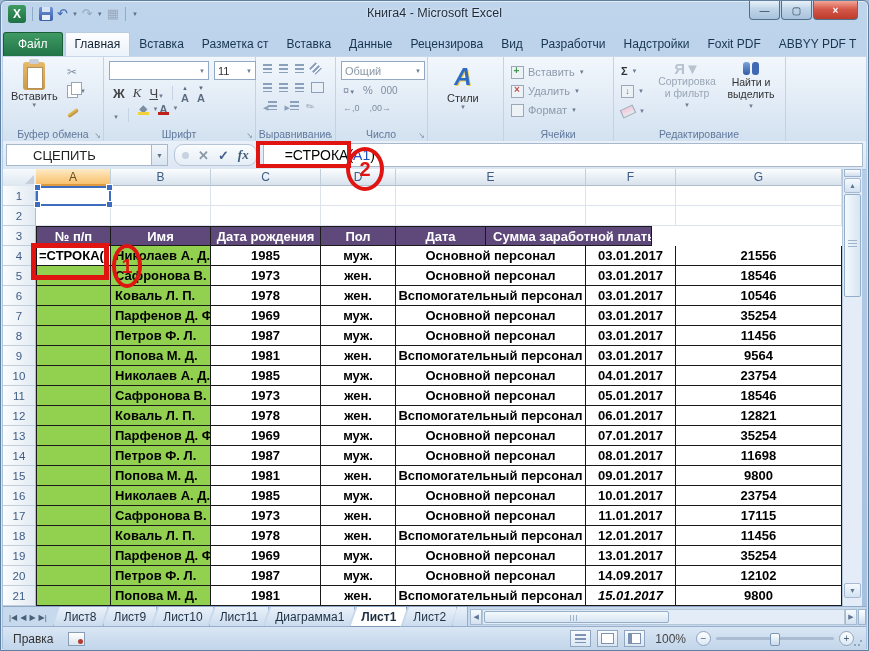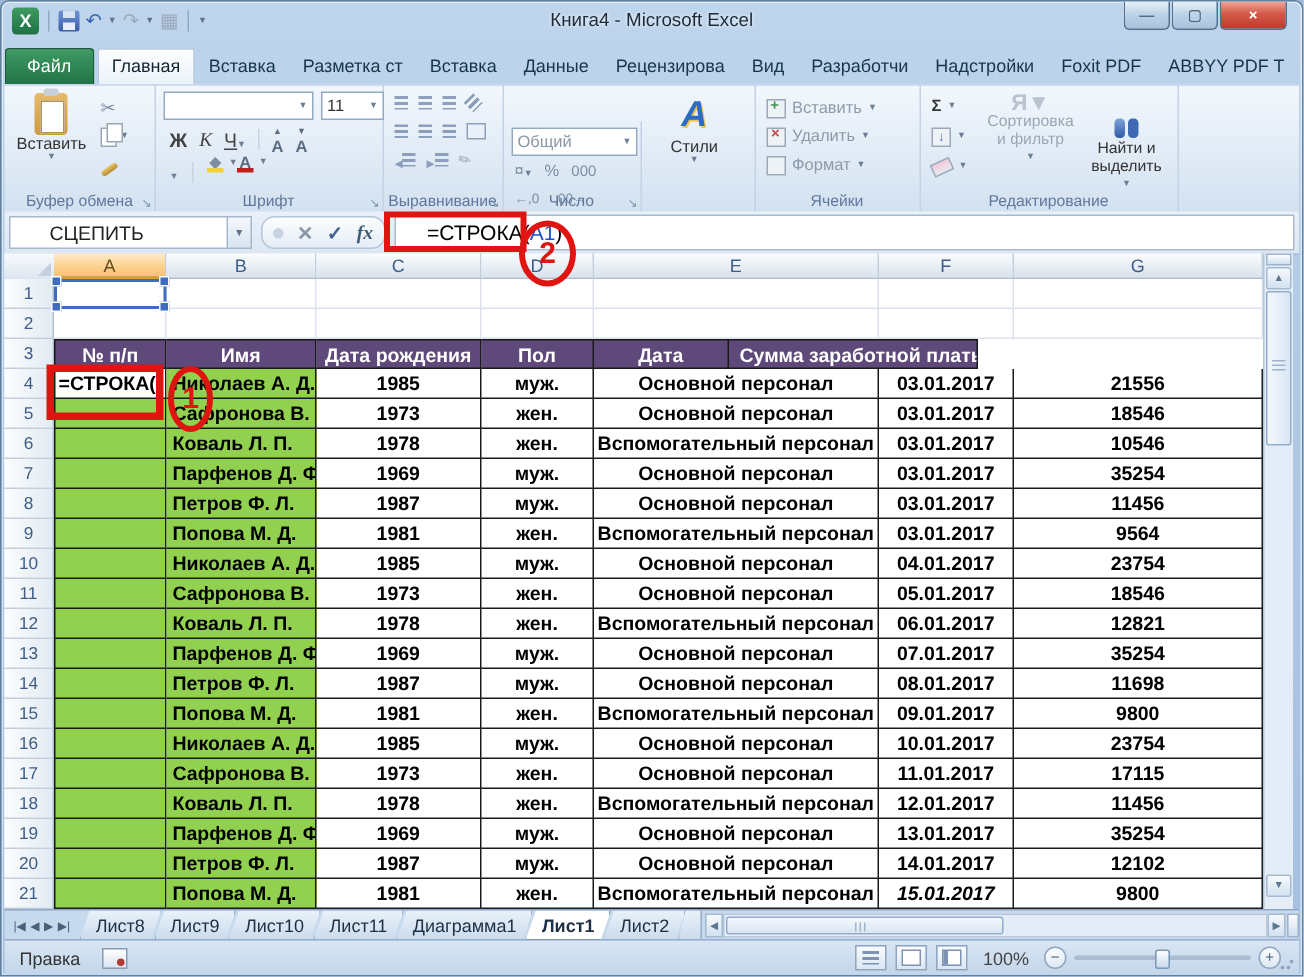--- a/index.html
+++ b/index.html
@@ -300,21 +300,21 @@
       </div>
       <div class="alrow" style="left:8px;top:44px;">
         <span style="font-size:7px;color:#8CA0BC;">◀<span class="stripe sm" style="display:inline-block;"></span></span>
         <span style="font-size:7px;color:#8CA0BC;">▶<span class="stripe sm" style="display:inline-block;"></span></span>
         <span style="transform:rotate(-30deg);font-size:10px;color:#9aa8ba;">✎</span>
       </div>
       <div class="glabel">Выравнивание</div>
       <span class="launch">↘</span>
     </div>
 
-    <div class="rgroup" style="left:332px;width:92px;margin-top:24px;">
+    <div class="rgroup" style="left:332px;width:92px;">
       <div class="fontrow" style="left:6px;top:4px;">
         <span class="selbox" style="width:76px;color:#8a97a6;">
             <span>Общий</span>
             <span class="tinydrop">▼</span>
           </span>
       </div>
       <div class="fontrow" style="left:8px;top:27px;gap:8px;font-size:11px;color:#7d8ea2;">
         <span>¤<span class="tinydrop">▼</span></span>
         <span>%</span>
         <span style="font-size:10px;">000</span>
@@ -369,21 +369,21 @@
         <span class="cellrow">
             <span style="width:12px;height:7px;background:linear-gradient(#F3C9D8,#E7E9EE);transform:rotate(-25deg);border:1px solid #9AA8B8;"></span>
             <span class="tinydrop">▼</span>
           </span>
       </div>
       <div class="bigedit" style="left:42px;top:6px;width:64px;color:#9aa7b6;">
         <span style="font-size:15px;color:#B9C3CF;font-weight:bold;">Я▼</span>
         <span>Сортировка и фильтр</span>
         <span class="tinydrop">▼</span>
       </div>
-      <div class="bigedit" style="left:108px;top:20px;width:60px;color:#333;justify-content:center;">
+      <div class="bigedit" style="left:108px;top:3px;width:60px;color:#333;justify-content:center;">
         <span style="height:16px;display:flex;align-items:center;">
             <span class="ic-binoc"></span>
           </span>
         <span>Найти и выделить</span>
         <span class="tinydrop">▼</span>
       </div>
       <div class="glabel">Редактирование</div>
     </div>
   </div>
 
@@ -607,21 +607,21 @@
           <div class="c tc" style="width: 190px;">Основной персонал</div>
           <div class="c tc" style="width: 90px;">13.01.2017</div>
           <div class="c tc" style="width: 166px;">35254</div>
         </div>
         <div class="grow">
           <div class="c tc bl green" style="width: 75px;"></div>
           <div class="c tc green name" style="width: 100px;">Петров Ф. Л.</div>
           <div class="c tc" style="width: 110px;">1987</div>
           <div class="c tc" style="width: 75px;">муж.</div>
           <div class="c tc" style="width: 190px;">Основной персонал</div>
-          <div class="c tc" style="width: 90px;">14.01.2017</div>
+          <div class="c tc" style="width: 90px;">14.09.2017</div>
           <div class="c tc" style="width: 166px;">12102</div>
         </div>
         <div class="grow">
           <div class="c tc bl green" style="width: 75px;"></div>
           <div class="c tc green name" style="width: 100px;">Попова М. Д.</div>
           <div class="c tc" style="width: 110px;">1981</div>
           <div class="c tc" style="width: 75px;">жен.</div>
           <div class="c tc" style="width: 190px;">Вспомогательный персонал</div>
           <div class="c tc" style="width: 90px; font-style: italic;">15.01.2017</div>
           <div class="c tc" style="width: 166px;">9800</div>

